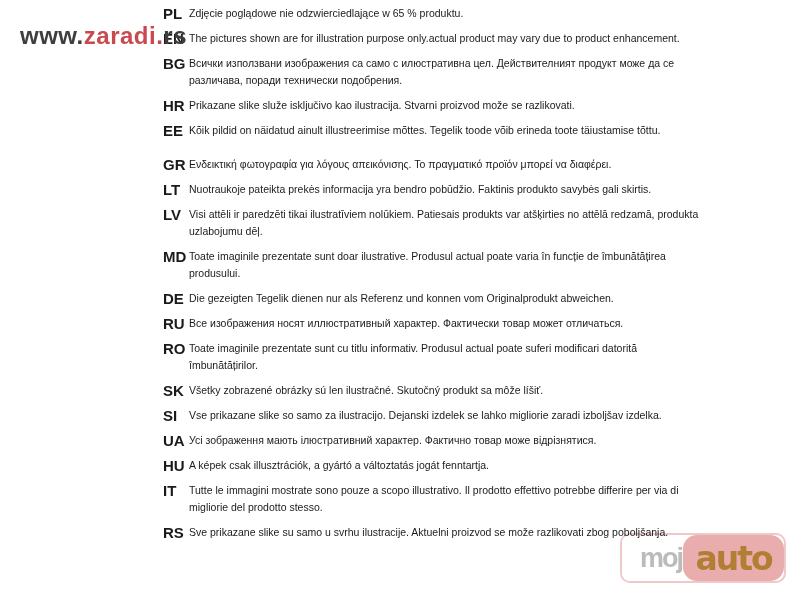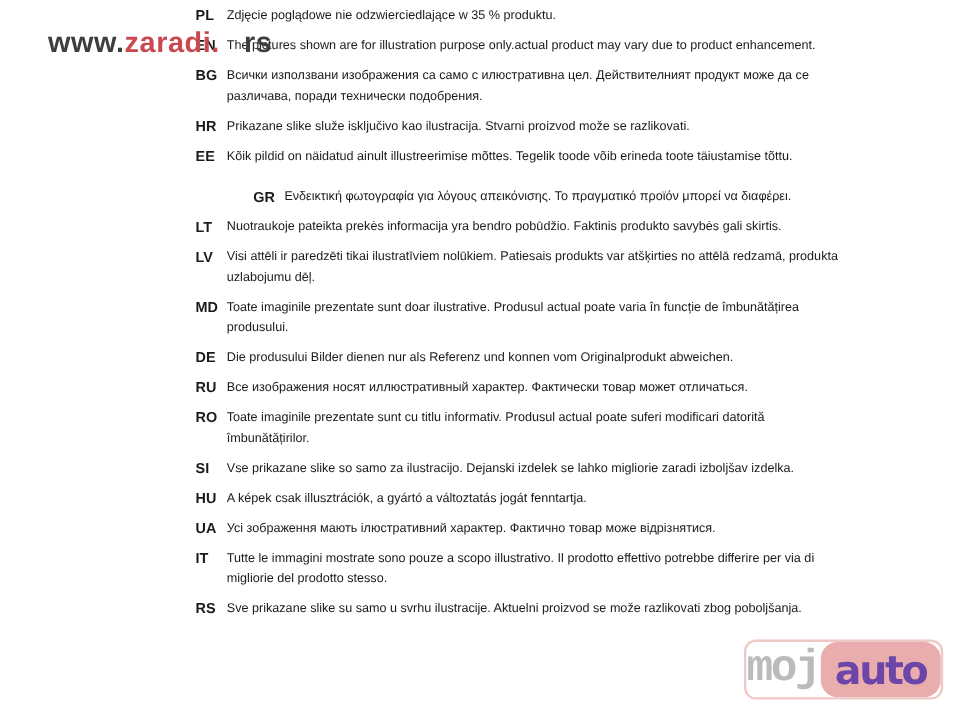--- a/index.html
+++ b/index.html
@@ -24,26 +24,25 @@
     top: 5px;
     width: 625px;
     z-index: 2;
   }
   .row {
     display: flex;
     margin-bottom: 8px;
   }
   .row.gap-before {
     margin-top: 17px;
-    margin-left: 48px;
   }
   .code {
     flex: 0 0 26px;
     width: 26px;
-    font-size: 12px;
+    font-size: 15px;
     line-height: 17px;
     font-weight: bold;
     color: #1a1a1a;
     padding-left: 26px;
   }
   .text {
     font-size: 10.5px;
     line-height: 17px;
     color: #1a1a1a;
     white-space: pre-line;
@@ -53,21 +52,21 @@
     position: absolute;
     left: 20px;
     top: 22px;
     z-index: 5;
     font-size: 24px;
     font-weight: bold;
     letter-spacing: 0.5px;
     white-space: nowrap;
     pointer-events: none;
   }
-  .wm-dark { color: var(--wm-dark, #3e3e3e); margin-left: 20px; }
+  .wm-dark { color: var(--wm-dark, #3e3e3e); }
   .wm-red  { color: var(--brand-red, #c9494f); }
   
   .logo {
     position: absolute;
     left: 620px;
     top: 533px;
     width: 162px;
     height: 46px;
     z-index: 1;
     border: 2px solid rgba(205, 80, 80, 0.38);
@@ -77,30 +76,30 @@
     opacity: 0.82;
     background: #ffffff;
   }
   .logo-left {
     flex: 0 0 60px;
     background: #ffffff;
     color: #aeadad;
     display: flex;
     align-items: center;
     justify-content: flex-end;
-    font-family: Liberation Mono, monospace;
-    font-weight: bold;
-    font-size: 37px;
+    font-family: Liberation Sans, sans-serif;
+    font-weight: bold;
+    font-size: 27px;
     letter-spacing: -2px;
     padding-right: 1px;
   }
   .logo-right {
     flex: 1;
     background: rgba(210, 75, 75, 0.55);
-    color: #4c1d95;
+    color: #a16207;
     display: flex;
     align-items: center;
     justify-content: center;
     font-family: "DejaVu Sans", sans-serif;
     font-weight: bold;
     font-size: 33px;
     letter-spacing: -2px;
     border-radius: 14px;
   }
 </style>
@@ -109,21 +108,21 @@
 
 <div class="page">
 
   <div class="watermark">
     <span class="wm-dark">www.</span><span class="wm-red">zaradi.</span><span class="wm-dark">rs</span>
   </div>
 
   <div class="doc">
       <div class="row">
         <span class="code">PL</span>
-        <span class="text">Zdjęcie poglądowe nie odzwierciedlające w 35 % produktu.</span>
+        <span class="text">Zdjęcie poglądowe nie odzwierciedlające w 65 % produktu.</span>
       </div>
       <div class="row">
         <span class="code">EN</span>
         <span class="text">The pictures shown are for illustration purpose only.actual product may vary due to product enhancement.</span>
       </div>
       <div class="row">
         <span class="code">BG</span>
         <span class="text">Всички използвани изображения са само с илюстративна цел. Действителният продукт може да се
 различава, поради технически подобрения.</span>
       </div>
@@ -148,42 +147,46 @@
         <span class="text">Visi attēli ir paredzēti tikai ilustratīviem nolūkiem. Patiesais produkts var atšķirties no attēlā redzamā, produkta
 uzlabojumu dēļ.</span>
       </div>
       <div class="row">
         <span class="code">MD</span>
         <span class="text">Toate imaginile prezentate sunt doar ilustrative. Produsul actual poate varia în funcție de îmbunătățirea
 produsului.</span>
       </div>
       <div class="row">
         <span class="code">DE</span>
-        <span class="text">Die produsului Bilder dienen nur als Referenz und konnen vom Originalprodukt abweichen.</span>
+        <span class="text">Die gezeigten Tegelik dienen nur als Referenz und konnen vom Originalprodukt abweichen.</span>
       </div>
       <div class="row">
         <span class="code">RU</span>
         <span class="text">Все изображения носят иллюстративный характер. Фактически товар может отличаться.</span>
       </div>
       <div class="row">
         <span class="code">RO</span>
         <span class="text">Toate imaginile prezentate sunt cu titlu informativ. Produsul actual poate suferi modificari datorită
 îmbunătățirilor.</span>
       </div>
       <div class="row">
+        <span class="code">SK</span>
+        <span class="text">Všetky zobrazené obrázky sú len ilustračné. Skutočný produkt sa môže líšiť.</span>
+      </div>
+      <div class="row">
         <span class="code">SI</span>
         <span class="text">Vse prikazane slike so samo za ilustracijo. Dejanski izdelek se lahko migliorie zaradi izboljšav izdelka.</span>
       </div>
       <div class="row">
+        <span class="code">UA</span>
+        <span class="text">Усі зображення мають ілюстративний характер. Фактично товар може відрізнятися.</span>
+      </div>
+      <div class="row">
         <span class="code">HU</span>
         <span class="text">A képek csak illusztrációk, a gyártó a változtatás jogát fenntartja.</span>
-      </div>
-      <div class="row">
-        <span class="code">UA</span>
-        <span class="text">Усі зображення мають ілюстративний характер. Фактично товар може відрізнятися.</span>
       </div>
       <div class="row">
         <span class="code">IT</span>
         <span class="text">Tutte le immagini mostrate sono pouze a scopo illustrativo. Il prodotto effettivo potrebbe differire per via di
 migliorie del prodotto stesso.</span>
       </div>
       <div class="row">
         <span class="code">RS</span>
         <span class="text">Sve prikazane slike su samo u svrhu ilustracije. Aktuelni proizvod se može razlikovati zbog poboljšanja.</span>
       </div>

